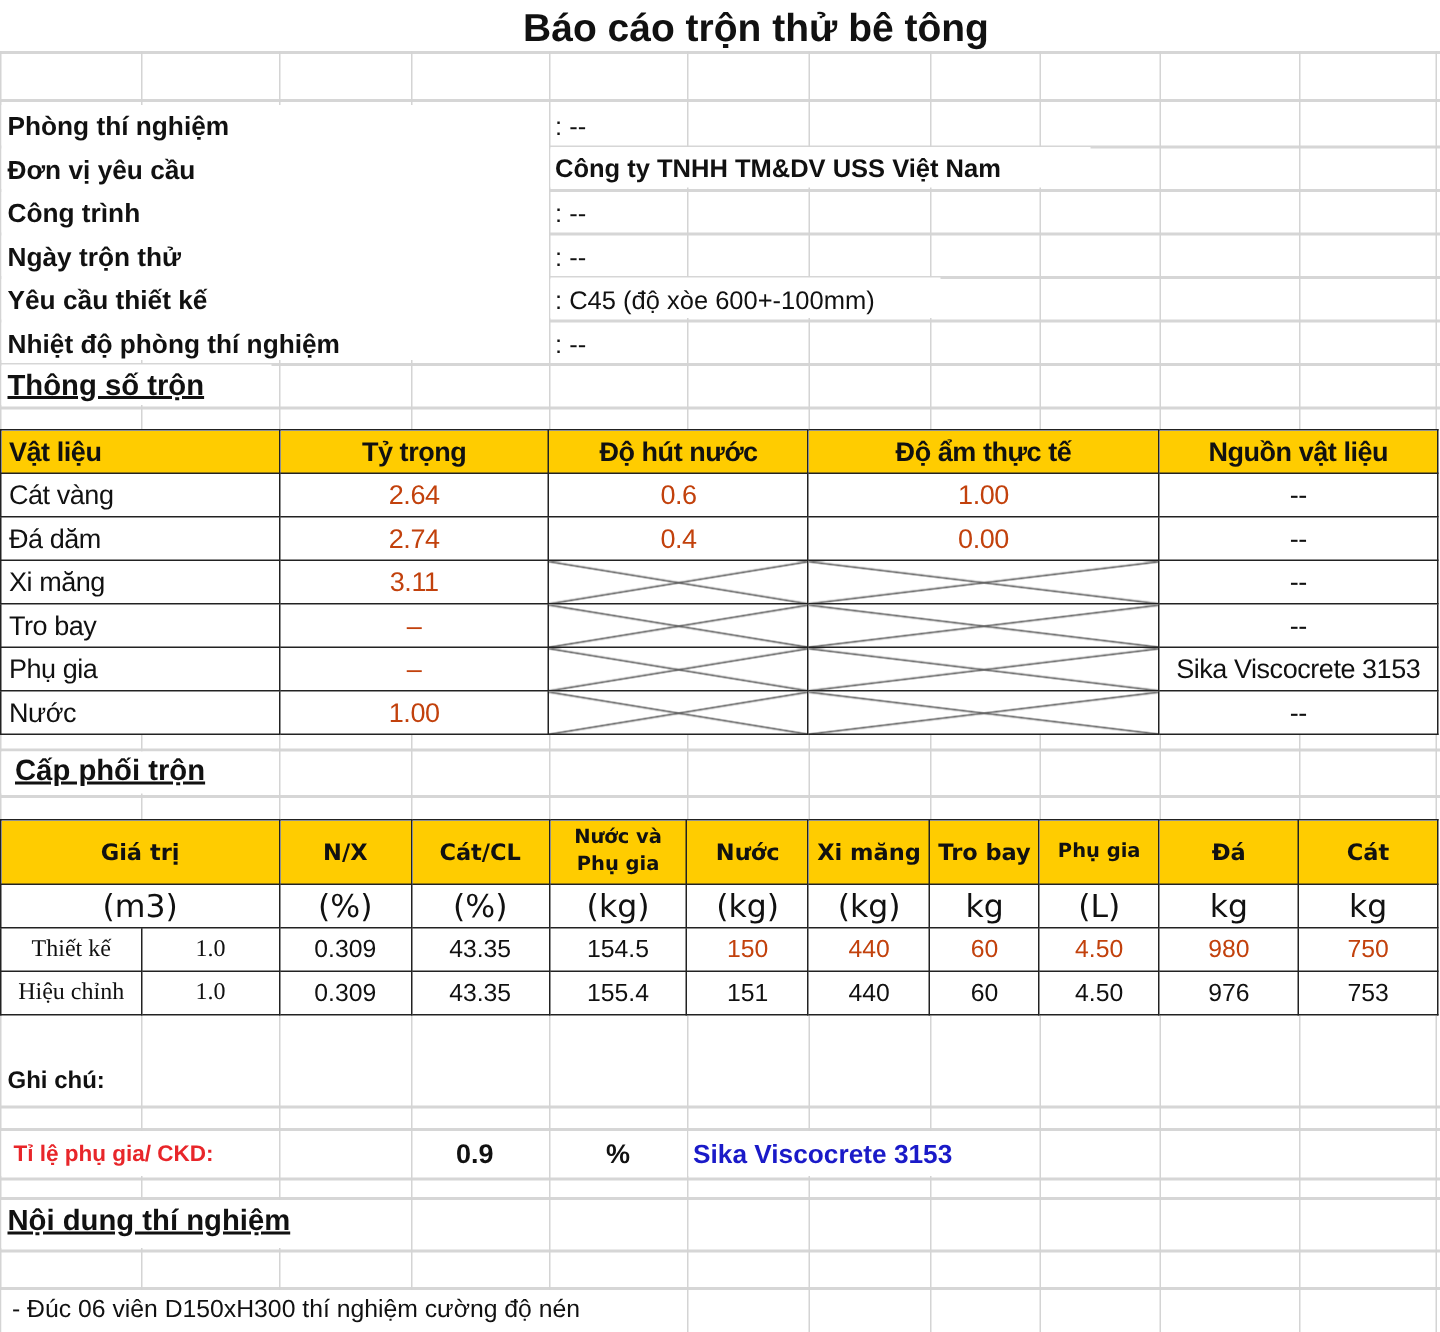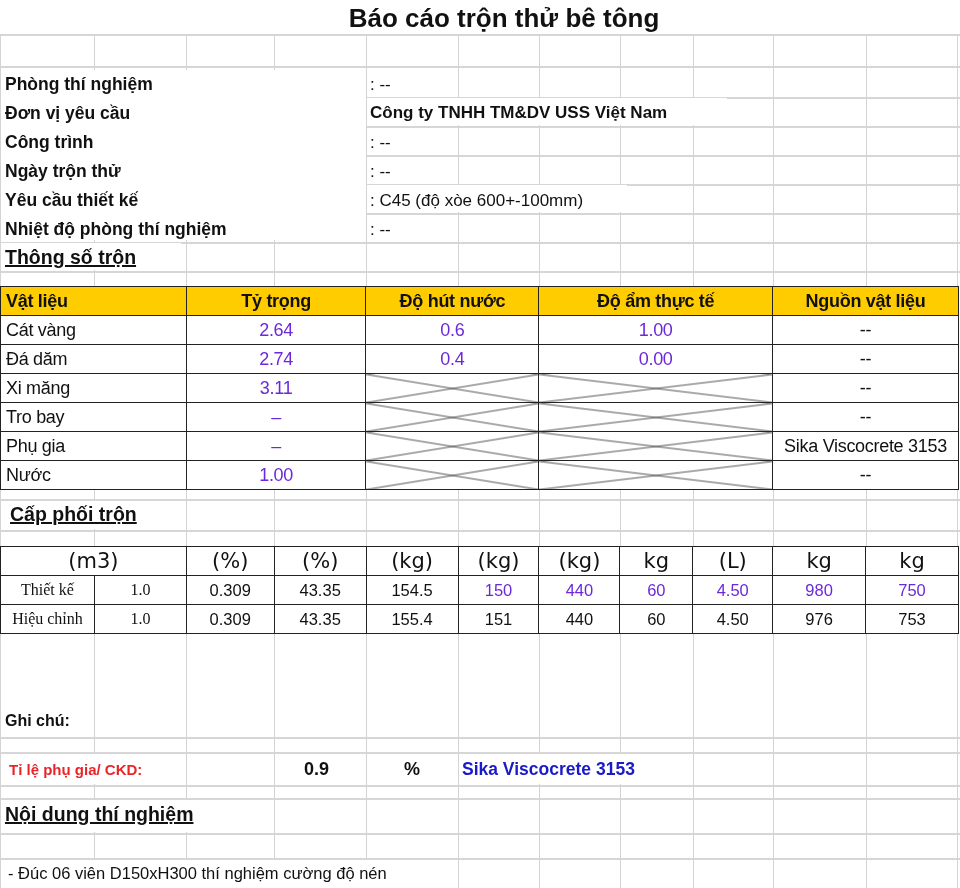--- a/index.html
+++ b/index.html
@@ -12,21 +12,21 @@
   .lbl { font-size:17.5px; font-weight:bold; left:5px; }
   .val { font-size:17px; left:370px; }
   .val.bold { font-weight:bold; }
   .section { font-size:19.5px; font-weight:bold; text-decoration:underline; text-decoration-thickness:2px; }
   table.t { position:absolute; border-collapse:collapse; background:#fff; }
   table.t td { border:1.5px solid #222; padding:0; text-align:center; font-size:15px; overflow:hidden; white-space:nowrap; }
   table.t tr.head td { background:#ffcc00; font-weight:bold; }
   #mat td { font-family:"Liberation Sans", sans-serif; font-size:18px; letter-spacing:-0.3px; }
   #mat td.name { text-align:left; padding-left:5px; border-right:none; }
   #mat td.namepad { border-left:none; }
-  .red { color:#6d28d9;margin-top:36px; }
+  .red { color:#c2410c;margin-top:36px; }
   .cross { background:
       linear-gradient(to top right, transparent calc(50% - 1px), #555 50%, transparent calc(50% + 1px)),
       linear-gradient(to bottom right, transparent calc(50% - 1px), #555 50%, transparent calc(50% + 1px)); }
   #mix td { font-size:21px; font-family:"DejaVu Sans", sans-serif; }
   #mix tr.head td { font-size:15px; }
   #mix tr.head td.small { font-size:13px; line-height:18px; }
   #mix td.serif { font-family:"Liberation Serif", serif; font-size:16px; }
   #mix td.num { font-family:"Liberation Sans", sans-serif; font-size:16.5px; }
   #mix tr.b td.num { font-weight:bold; }
   .note-red { color:#e8262a; font-size:15px; font-weight:bold; }
@@ -179,20 +179,32 @@
       <col style="width:92px">
       <col style="width:92px">
       <col style="width:81px">
       <col style="width:81px">
       <col style="width:73px">
       <col style="width:80px">
       <col style="width:93px">
       <col style="width:93px">
   </colgroup>
   <tbody>
+      <tr class="head" style="height:43px;">
+    <td colspan="2">Giá trị</td>
+    <td>N/X</td>
+    <td>Cát/CL</td>
+    <td class="small"><span>Nước và</span><br><span>Phụ gia</span></td>
+    <td>Nước</td>
+    <td>Xi măng</td>
+    <td>Tro bay</td>
+    <td class="small">Phụ gia</td>
+    <td>Đá</td>
+    <td>Cát</td>
+  </tr>
   <tr style="height:29px;">
     <td colspan="2">(m3)</td>
     <td>(%)</td>
     <td>(%)</td>
     <td>(kg)</td>
     <td>(kg)</td>
     <td>(kg)</td>
     <td>kg</td>
     <td>(L)</td>
     <td>kg</td>

